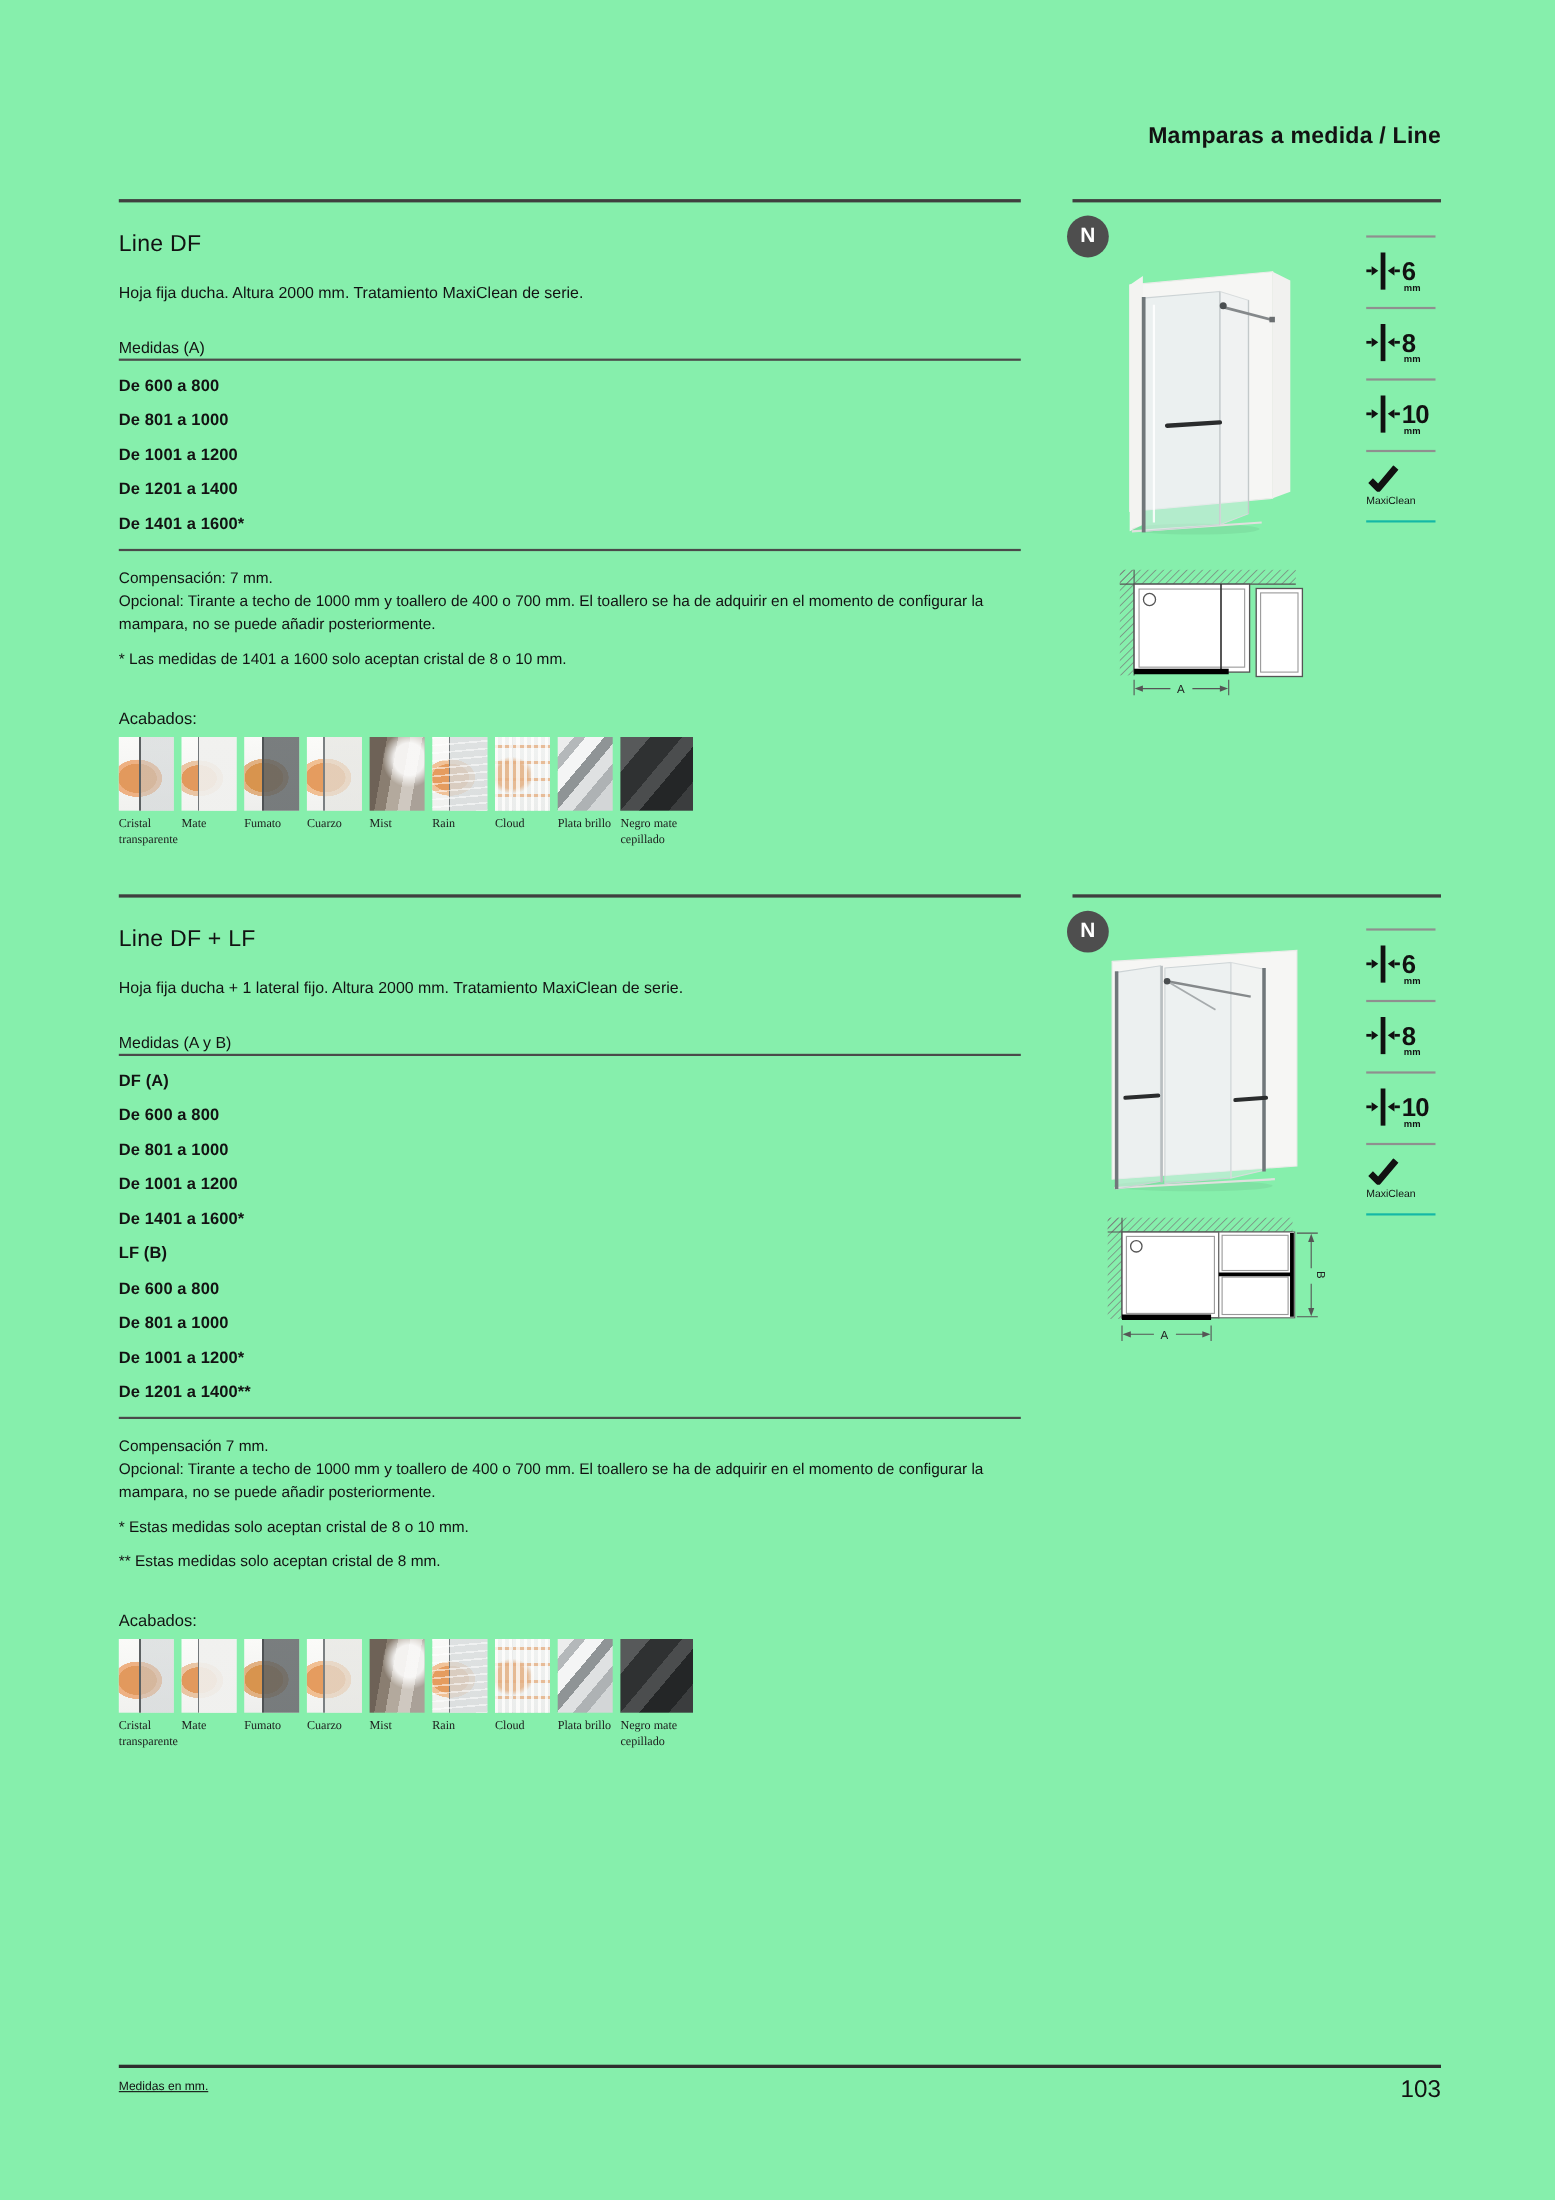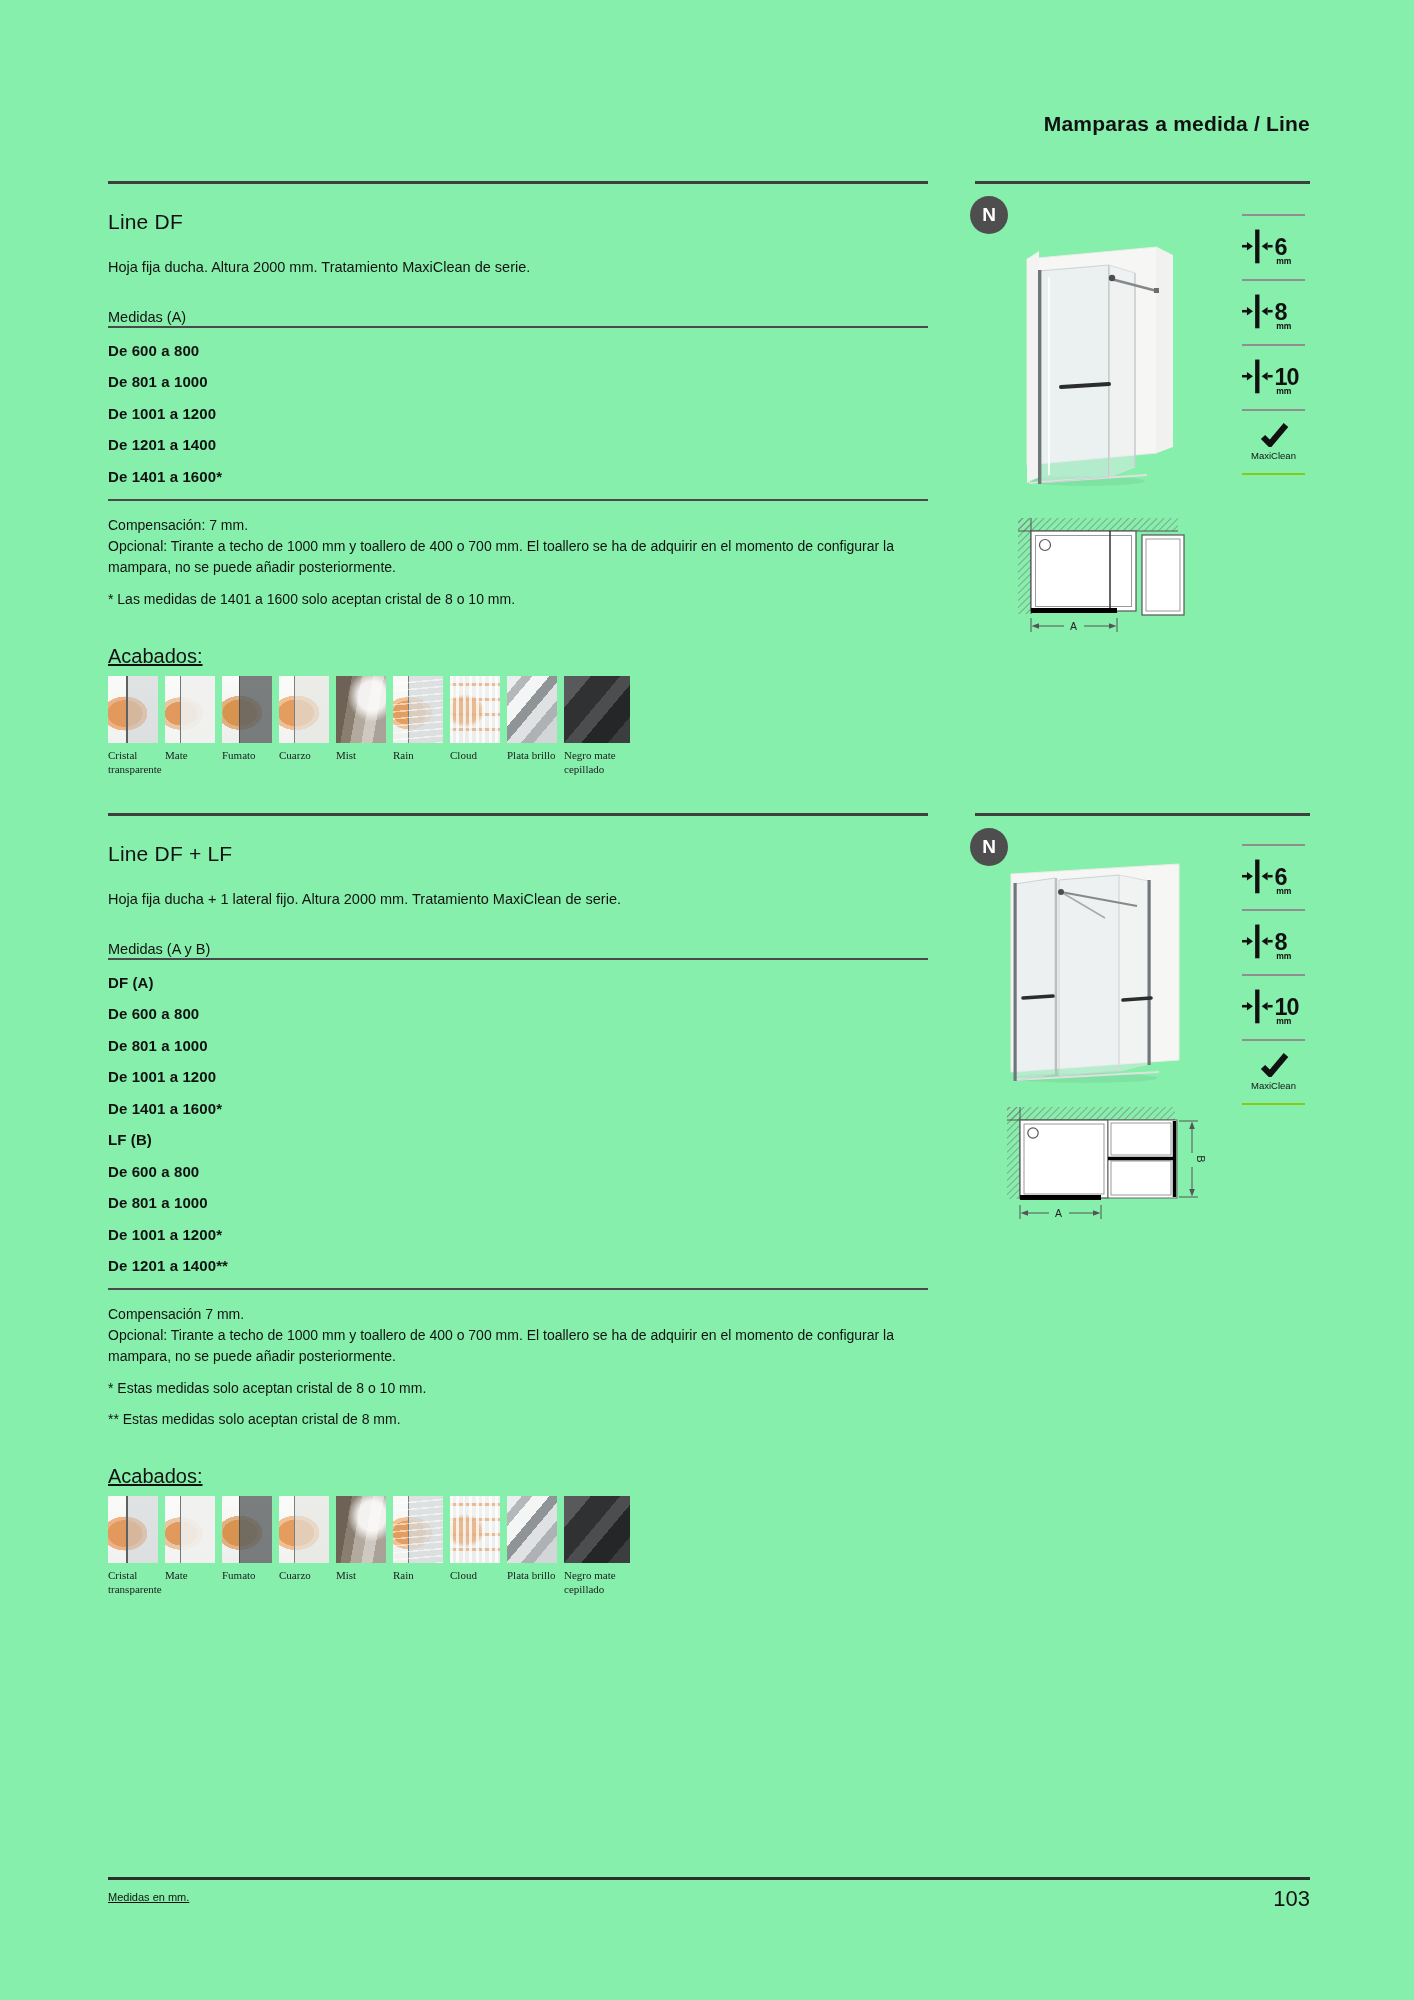--- a/index.html
+++ b/index.html
@@ -19,21 +19,21 @@
   .col-2{top:816px;}
 
   .sec-title{margin:27px 0 0;font-size:21px;font-weight:400;letter-spacing:.2px;line-height:1.05;}
   .sec-desc{margin:26px 0 0;font-size:14.5px;line-height:1.2;}
   .meas-label{margin:33px 0 0;font-size:14.5px;padding-bottom:1px;border-bottom:2px solid #4a4a4a;}
   .meas-list{margin:0;padding:6px 0 7px;list-style:none;border-bottom:2px solid #4a4a4a;}
   .meas-list li{height:31.5px;display:flex;align-items:center;font-size:15px;font-weight:700;letter-spacing:.1px;}
   .notes{margin:14px 0 0;}
   .notes p{margin:0;font-size:14px;line-height:21px;max-width:806px;}
   .footnotes p{margin:11px 0 0;font-size:14px;line-height:20px;}
-  .fin-title{margin:36px 0 0;font-size:20px;text-decoration:underline;}
+  .fin-title{margin:36px 0 0;font-size:15px;}
   .fin-row{margin:8px 0 0;display:flex;gap:7px;}
   .fin{width:50px;flex:none;font-family:Liberation Serif, serif;}
   .fin:last-child{width:66px;}
   .sw{width:50px;height:67px;background:#eee;}
   .fin:last-child .sw{width:66px;}
   .fin-label{margin-top:6px;font-size:11px;line-height:1.25;color:#1c1c1c;width:72px;}
 
   
   .sw-cristal{background:
     linear-gradient(90deg, rgba(255,255,255,0) 0 37%, #5c6163 37% 40%, rgba(203,208,210,.55) 40% 100%),
@@ -69,21 +69,21 @@
   .sw-negro{background:linear-gradient(130deg,#57595a 0 22%,#2f3132 22% 46%,#4b4d4e 46% 60%,#242627 60% 82%,#3b3d3e 82% 100%);}
 
   .badge{position:absolute;width:38px;height:38px;border-radius:50%;background:#4e4e4e;color:#fff;font-weight:700;font-size:19px;display:flex;align-items:center;justify-content:center;}
   .badge-1{left:970px;top:196px;}
   .badge-2{left:970px;top:828px;}
 
   .icon-stack{position:absolute;left:1242px;width:63px;border-top:2px solid #8f8f8f;}
   .stack-1{top:214px;}
   .stack-2{top:844px;}
   .thk-cell{height:63px;border-bottom:2px solid #8f8f8f;display:flex;align-items:center;justify-content:center;}
-  .maxi-cell{height:62px;border-bottom:2px solid #84cc16;display:flex;flex-direction:column;align-items:center;justify-content:center;}
+  .maxi-cell{height:62px;border-bottom:2px solid #14b8a6;display:flex;flex-direction:column;align-items:flex-start;justify-content:center;}
   .maxi-label{font-size:9.5px;margin-top:3px;color:#121212;}
 
   .photo{position:absolute;}
   .photo-1{left:1005px;top:225px;}
   .photo-2{left:997px;top:848px;}
   .diagram{position:absolute;}
   .diagram-1{left:1012px;top:514px;}
   .diagram-2{left:1001px;top:1101px;}
 
   .footer-rule{position:absolute;left:108px;top:1877px;width:1202px;height:2.5px;background:#2e2e2e;}

